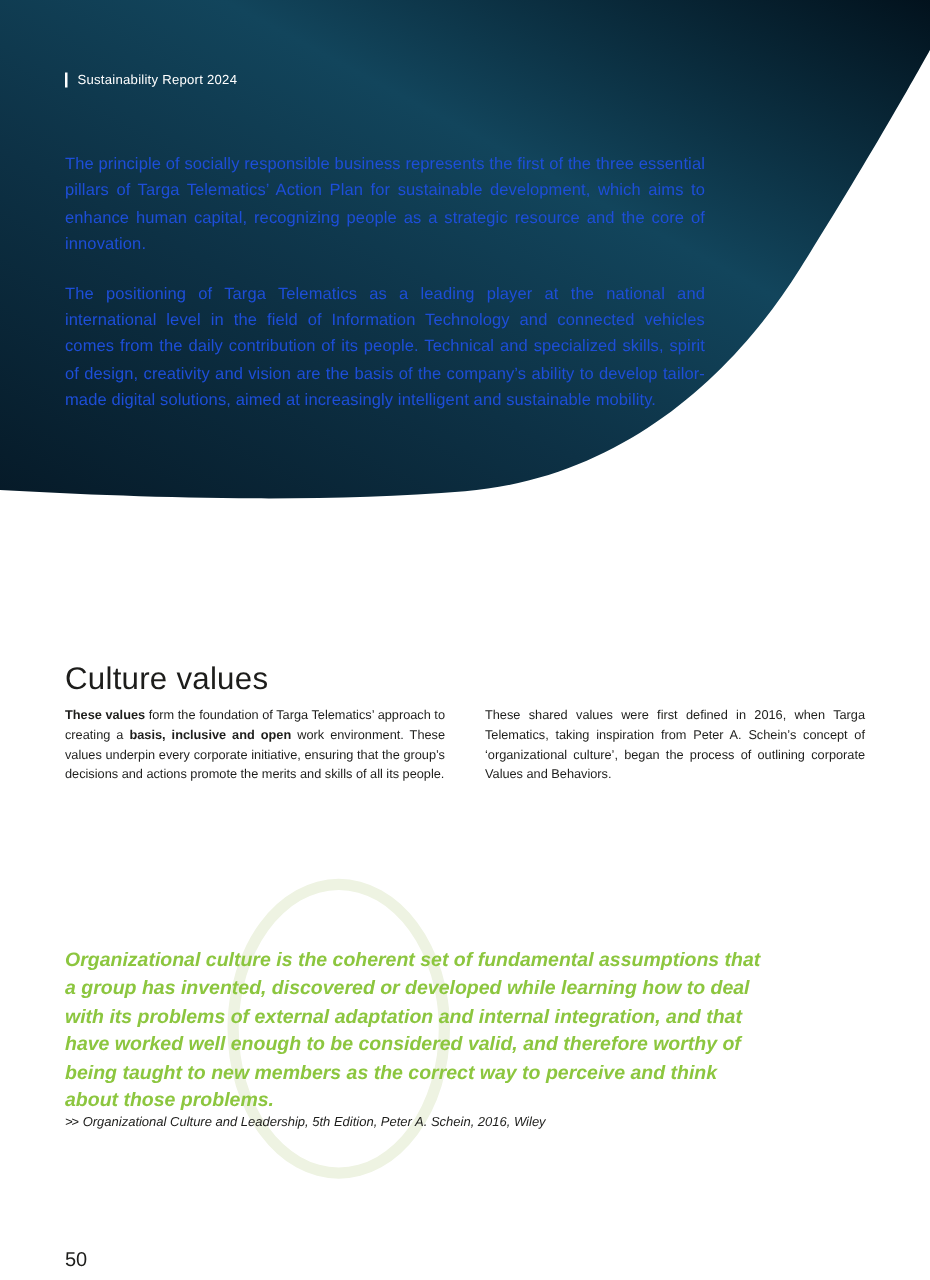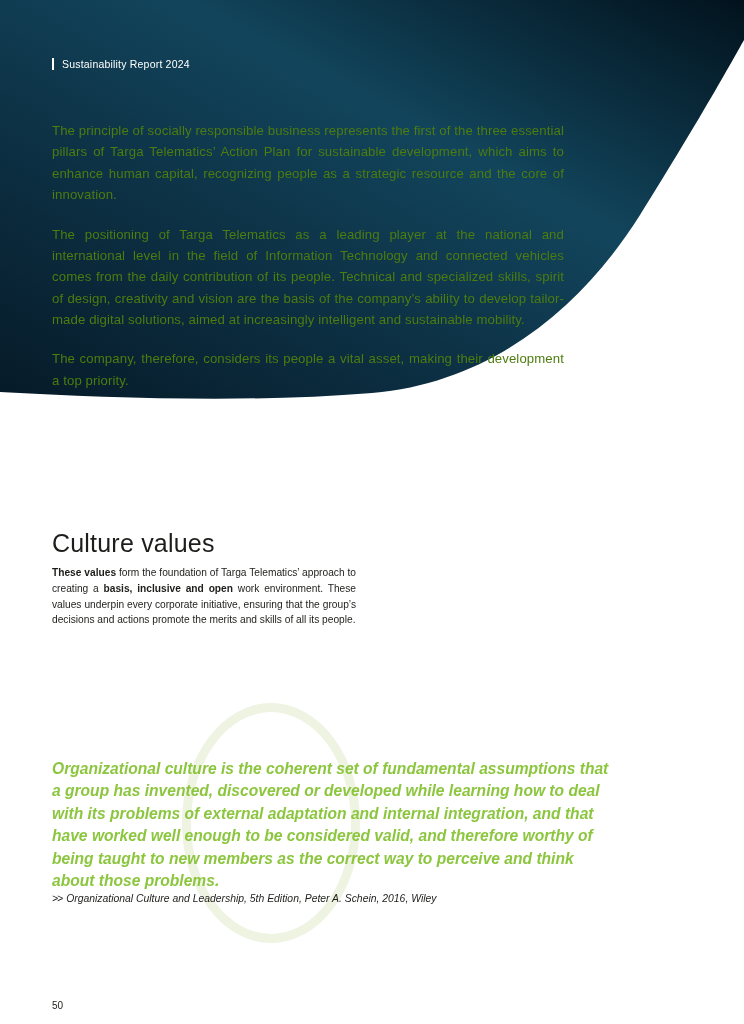--- a/index.html
+++ b/index.html
@@ -58,21 +58,21 @@
   }
 
   .hero-body {
     position: absolute;
     top: 100px;
     left: 52px;
     width: 512px;
   }
   .hero-body p {
     margin: 0 0 18px 0;
-    color: #4d7c0f;
+    color: #1d4ed8;
     font-size: 13.2px;
     line-height: 1.62;
     text-align: justify;
     letter-spacing: 0.1px;
   }
   .hero-body p:last-child { margin-bottom: 0; }
 
   
   .section-title {
     position: absolute;
@@ -147,21 +147,21 @@
   .quote-source .chev {
     letter-spacing: -1px;
     margin-right: 4px;
   }
 
   
   .page-number {
     position: absolute;
     left: 52px;
     top: 1000px;
-    font-size: 10px;
+    font-size: 16px;
     color: #1d1d1b;
     z-index: 3;
   }
 </style>
 </head>
 <body>
 
 <div class="hero">
   <svg width="744" height="400" viewBox="0 0 744 400" xmlns="http://www.w3.org/2000/svg">
     <defs>
@@ -178,32 +178,34 @@
 
 <div class="hero-content">
   <div class="running-head">
     <span class="run-bar"></span>
     <span>Sustainability Report 2024</span>
   </div>
 
   <div class="hero-body">
     <p>The principle of socially responsible business represents the first of the three essential pillars of Targa Telematics’ Action Plan for sustainable development, which aims to enhance human capital, recognizing people as a strategic resource and the core of innovation.</p>
     <p>The positioning of Targa Telematics as a leading player at the national and international level in the field of Information Technology and connected vehicles comes from the daily contribution of its people. Technical and specialized skills, spirit of design, creativity and vision are the basis of the company’s ability to develop tailor-made digital solutions, aimed at increasingly intelligent and sustainable mobility.</p>
-    <p>The company, therefore, considers its people a vital asset, making their development a top priority.</p>
   </div>
 </div>
 
 <h2 class="section-title">Culture values</h2>
 
 <div class="columns">
   <div class="col">
     <p>
       <b>These values</b><span> form the foundation of Targa Telematics’ approach to creating a </span><b>basis, inclusive and open</b><span> work environment. These values underpin every corporate initiative, ensuring that the group’s decisions and actions promote the merits and skills of all its people.</span>
     </p>
   </div>
+  <div class="col">
+    <p>These shared values were first defined in 2016, when Targa Telematics, taking inspiration from Peter A. Schein’s concept of ‘organizational culture’, began the process of outlining corporate Values and Behaviors.</p>
+  </div>
 </div>
 
 <div class="ring"></div>
 
 <div class="quote">
   <p>
     <span class="emph">Organizational culture</span><span>  is the coherent set of fundamental assumptions that a group has invented, discovered or developed while learning how to deal with its problems of external adaptation and internal integration, and that have worked well enough to be considered valid, and therefore worthy of being taught to new members as the correct way to perceive and think about those problems.</span>
   </p>
 </div>
 

